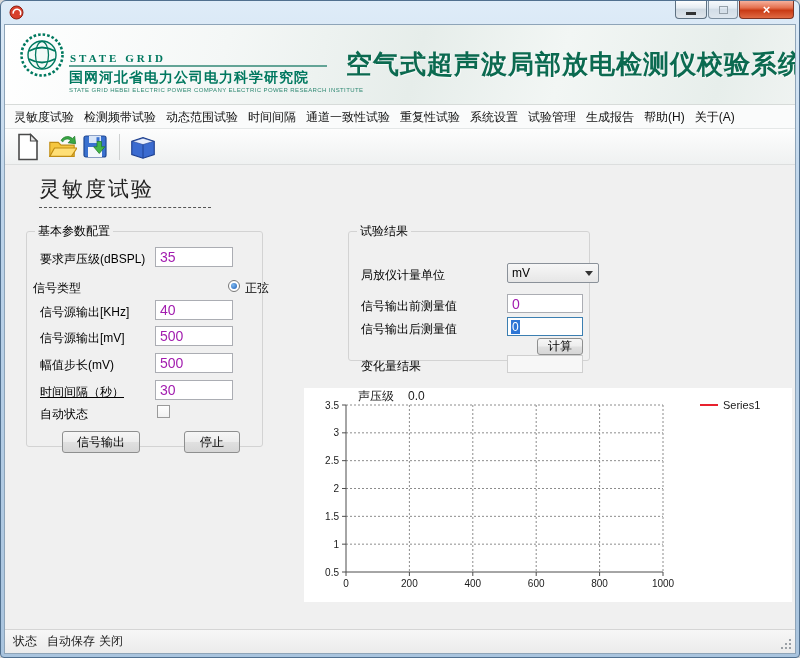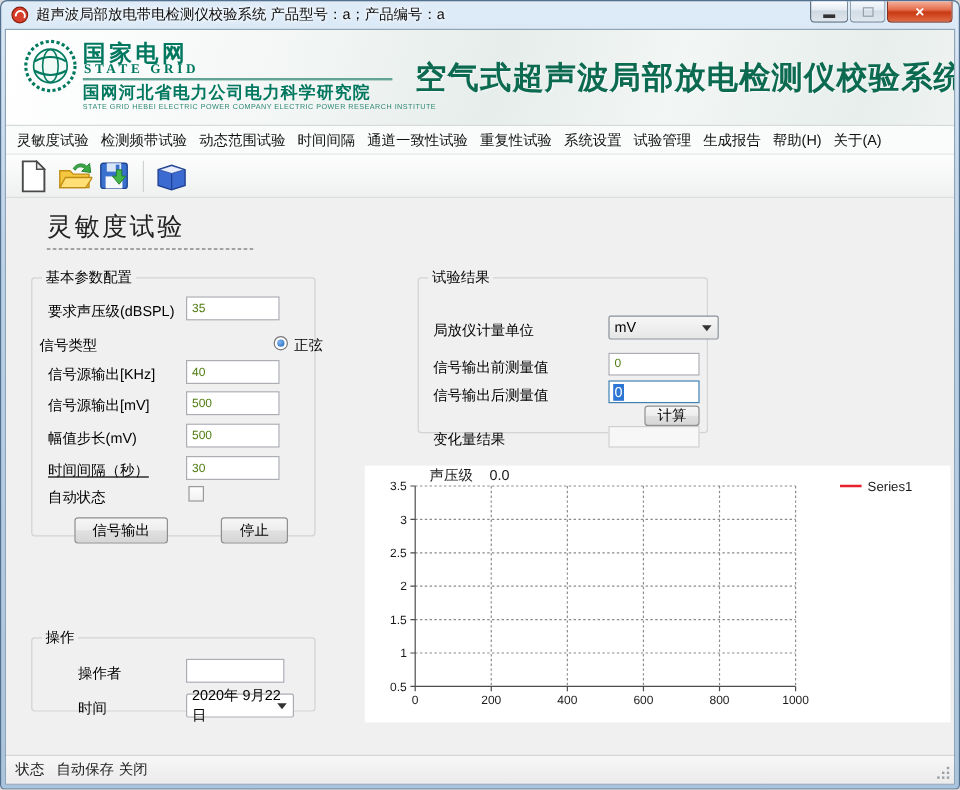--- a/index.html
+++ b/index.html
@@ -42,21 +42,21 @@
   .toolbar{position:absolute;top:104px;left:0;right:0;height:36px;background:linear-gradient(#fdfdfd,#eff1f1);border-bottom:1px solid #dcdede;display:flex;align-items:center;padding-left:6px;}
   .tool-btn{width:34px;height:32px;display:flex;align-items:center;justify-content:center;border:1px solid transparent;border-radius:2px;}
   .tool-sep{width:1px;height:26px;background:#cfd1d1;margin:0 6px;}
   
   .main{position:absolute;top:140px;left:0;right:0;bottom:24px;background:#f0f0f0;}
   .page-title{position:absolute;left:34px;top:10px;font-size:21px;color:#222;letter-spacing:2px;}
   .page-title-line{position:absolute;left:34px;top:42px;width:172px;border-bottom:1px dashed #555;}
   fieldset.grp{position:absolute;border:1px solid #d3d3d3;border-radius:3px;margin:0;padding:0;}
   fieldset.grp legend{font-size:12px;color:#000;margin-left:8px;padding:0 3px;}
   .lbl{position:absolute;font-size:12px;color:#000;white-space:nowrap;}
-  .tb{position:absolute;height:20px;border:1px solid #abadb3;background:#fff;font-size:10px;padding:1px 4px;font-family:inherit;color:#4d7c0f;}
+  .tb{position:absolute;height:20px;border:1px solid #abadb3;background:#fff;font-size:14px;padding:1px 4px;font-family:inherit;color:#a21caf;}
   .tb.disabled{border-color:#cfcfcf;background:#f7f7f7;}
   .text-input{position:absolute;height:20px;border:1px solid #abadb3;background:#fff;font-size:12px;padding:1px 3px;line-height:16px;}
   .text-input.focused{border-color:#3c7fb1;}
   .text-input .sel{background:#2e76d5;color:#fff;padding:0 1px;}
   .btn{position:absolute;border:1px solid #8e8f8f;border-radius:3px;font-size:12px;font-family:inherit;color:#000;
     background:linear-gradient(#f6f6f6,#ededed 48%,#e0e0e0 52%,#d6d6d6);display:flex;align-items:center;justify-content:center;}
   .radio{position:absolute;width:12px;height:12px;border:1px solid #777;border-radius:50%;background:#fff;display:flex;align-items:center;justify-content:center;}
   .radio .dot{width:6px;height:6px;border-radius:50%;background:radial-gradient(circle at 35% 35%,#7fb8ef,#1d5fb8);}
   .checkbox{position:absolute;width:13px;height:13px;border:1px solid #9a9a9a;background:linear-gradient(#fefefe,#f1f1f1);}
   .combo{position:absolute;height:20px;border:1px solid #8a9199;border-radius:2px;font-size:12px;
@@ -72,21 +72,20 @@
 </head>
 <body>
 
 <div class="window">
 
   <div class="titlebar">
     <svg width="15" height="15" viewBox="0 0 15 15">
       <circle cx="7.5" cy="7.5" r="6.5" fill="#d8402c" stroke="#8e1f10"></circle>
       <path d="M4.2 8.6 a3.8 3.8 0 1 1 7 1.4" stroke="#fff" fill="none" stroke-width="1.6"></path>
     </svg>
-    <span class="apptitle">超声波局部放电带电检测仪校验系统   产品型号：a；产品编号：a</span>
   </div>
   <div class="winbtns">
     <div class="winbtn min">
         <div class="minbar"></div>
       </div>
     <div class="winbtn max">
         <div class="maxbox"></div>
       </div>
     <div class="winbtn close">
         <span>×</span>
@@ -96,21 +95,20 @@
   <div class="client">
 
     <div class="header">
       <svg class="logo" width="46" height="46" viewBox="0 0 46 46">
         <circle cx="23" cy="23" r="20.5" fill="none" stroke="#00795f" stroke-width="2.6" stroke-dasharray="2.6 2"></circle>
         <circle cx="23" cy="23" r="14" fill="#f2faf7" stroke="#00795f" stroke-width="1.4"></circle>
         <ellipse cx="23" cy="23" rx="6.5" ry="13.5" fill="none" stroke="#00795f" stroke-width="1.3"></ellipse>
         <path d="M10 19 q13 -7 26 0" stroke="#00795f" fill="none" stroke-width="1.8"></path>
         <path d="M10 27 q13 7 26 0" stroke="#00795f" fill="none" stroke-width="1.8"></path>
       </svg>
-      <div class="brand-cn">国家电网</div>
       <div class="brand-en">STATE GRID</div>
       <div class="brand-line"></div>
       <div class="org-cn">国网河北省电力公司电力科学研究院</div>
       <div class="org-en">STATE GRID HEBEI ELECTRIC POWER COMPANY ELECTRIC POWER RESEARCH INSTITUTE</div>
       <div class="sys-title">空气式超声波局部放电检测仪校验系统</div>
     </div>
 
     <div class="menubar">
       <span class="menu-item">灵敏度试验</span>
       <span class="menu-item">检测频带试验</span>
@@ -179,30 +177,20 @@
         <input class="tb" style="left: 128px; top: 113px; width: 78px;" readonly="" value="500">
         <div class="lbl" style="left:13px;top:144px;text-decoration:underline;">时间间隔（秒）</div>
         <input class="tb" style="left: 128px; top: 140px; width: 78px;" readonly="" value="30">
         <div class="lbl" style="left:13px;top:166px;">自动状态</div>
         <div class="checkbox" style="left:130px;top:165px;"></div>
         <div class="btn" style="left:35px;top:191px;width:78px;height:22px;">信号输出</div>
         <div class="btn" style="left:157px;top:191px;width:56px;height:22px;">停止</div>
       </fieldset>
 
 
-      <fieldset class="grp" style="left:21px;top:358px;width:237px;height:70px;">
-        <legend>操作</legend>
-        <div class="lbl" style="left:38px;top:13px;">操作者</div>
-        <input class="tb" style="left: 128px; top: 9px; width: 82px;" readonly="" value="">
-        <div class="lbl" style="left:38px;top:42px;">时间</div>
-        <div class="combo white" style="left:128px;top:38px;width:90px;">
-          <span>2020年 9月22日</span>
-          <span class="arrow"></span>
-        </div>
-      </fieldset>
 
       <fieldset class="grp" style="left:343px;top:58px;width:242px;height:138px;">
         <legend>试验结果</legend>
         <div class="lbl" style="left:12px;top:27px;">局放仪计量单位</div>
         <div class="combo" style="left:158px;top:23px;width:92px;">
           <span>mV</span>
           <span class="arrow"></span>
         </div>
         <div class="lbl" style="left:12px;top:58px;">信号输出前测量值</div>
         <input class="tb" style="left: 158px; top: 54px; width: 76px; height: 19px;" readonly="" value="0">

